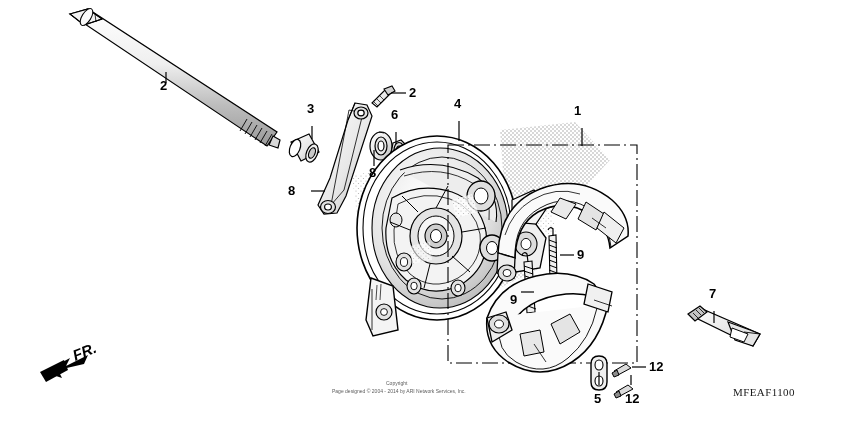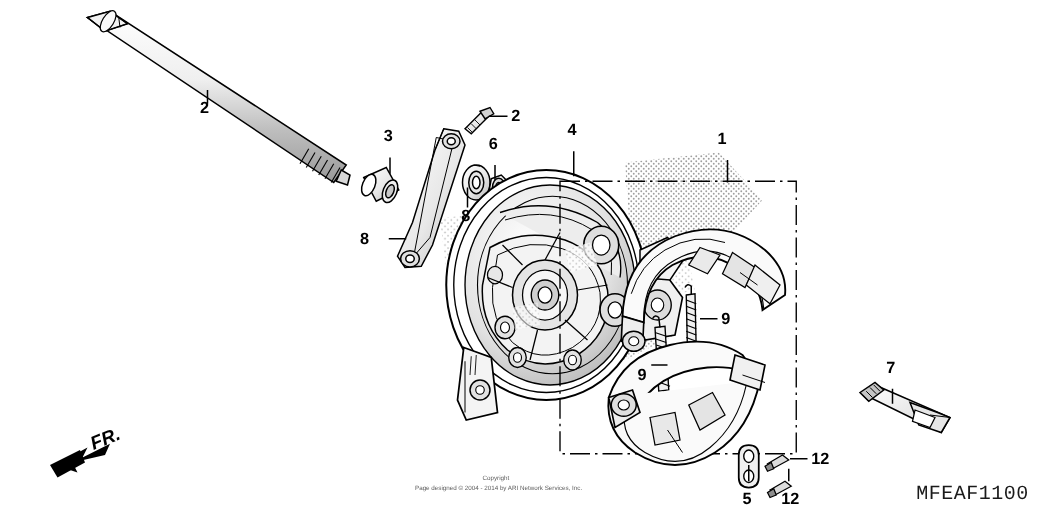--- a/index.html
+++ b/index.html
@@ -28,22 +28,22 @@
     position: absolute;
     font-family: "Liberation Sans", sans-serif;
     font-weight: bold;
     font-size: 13px;
     color: #000000;
     line-height: 1;
     white-space: nowrap;
   }
   .partcode {
     position: absolute;
-    font-family: Liberation Mono, monospace;
-    font-size: 16px;
+    font-family: Liberation Serif, serif;
+    font-size: 11px;
     letter-spacing: 0.4px;
     color: #1a1a1a;
     white-space: nowrap;
   }
   .copyline {
     position: absolute;
     font-family: "Liberation Sans", sans-serif;
     font-size: 5px;
     color: #5d5d5d;
     white-space: nowrap;

